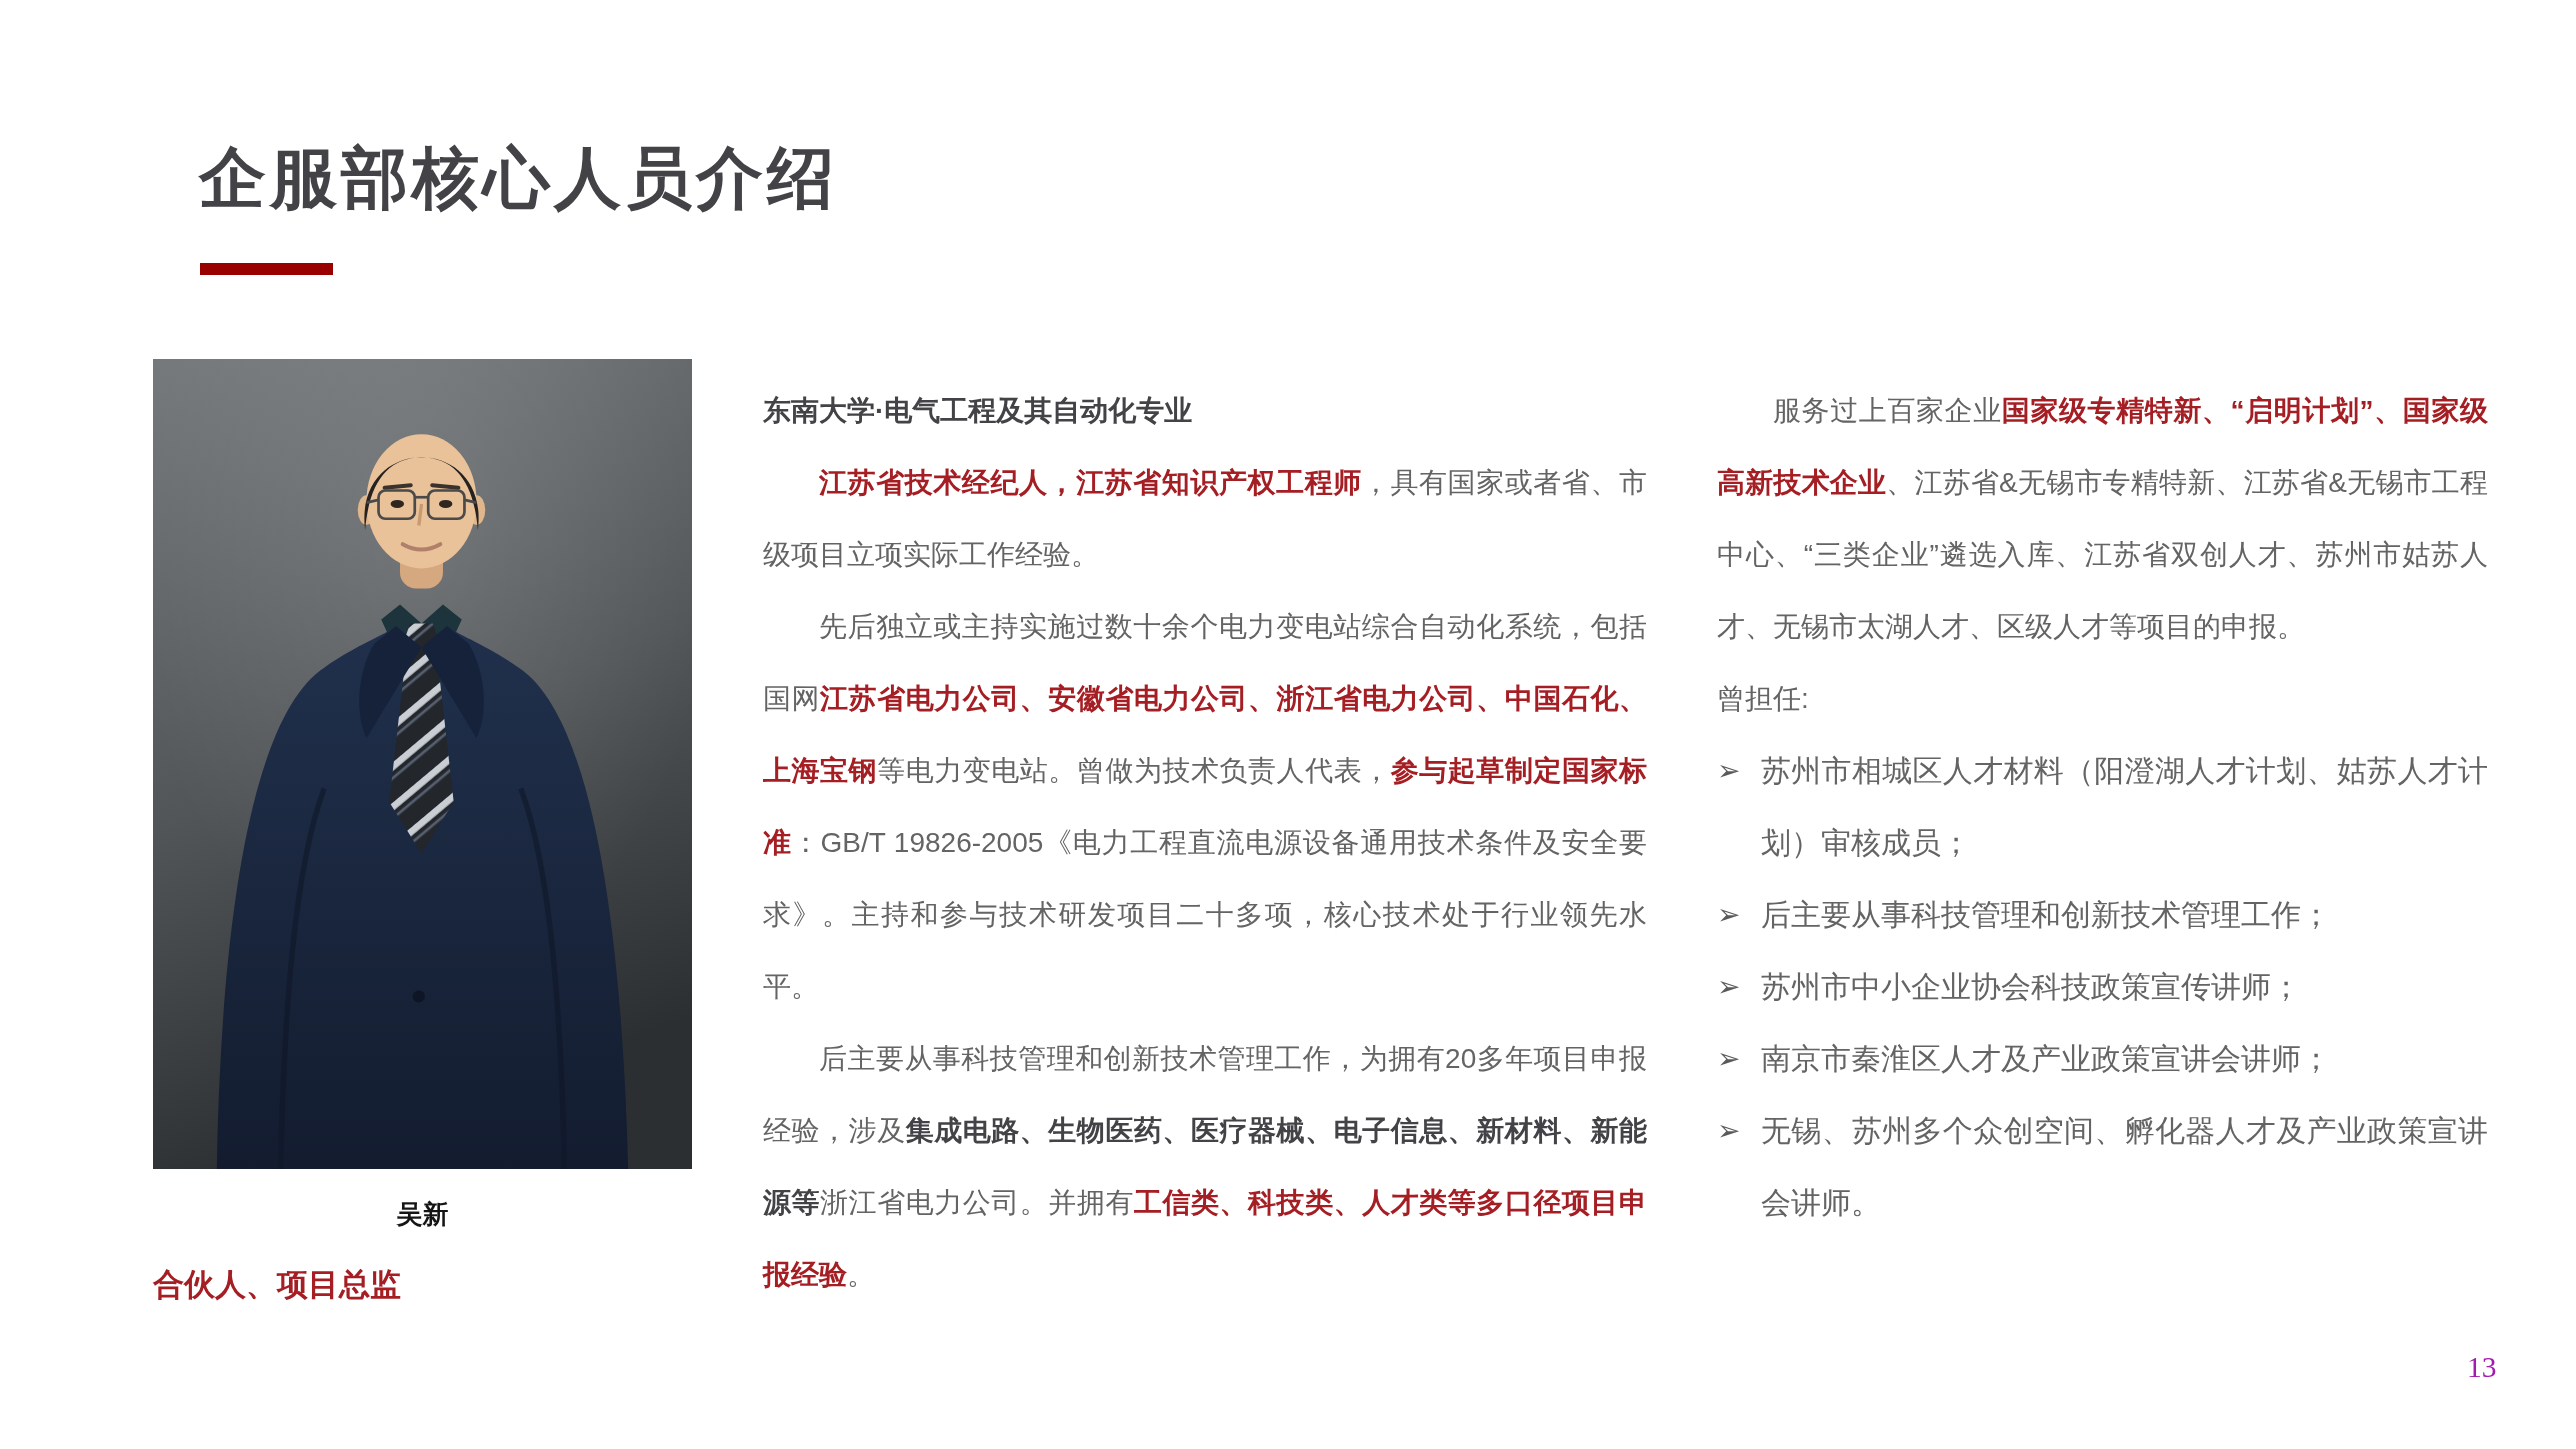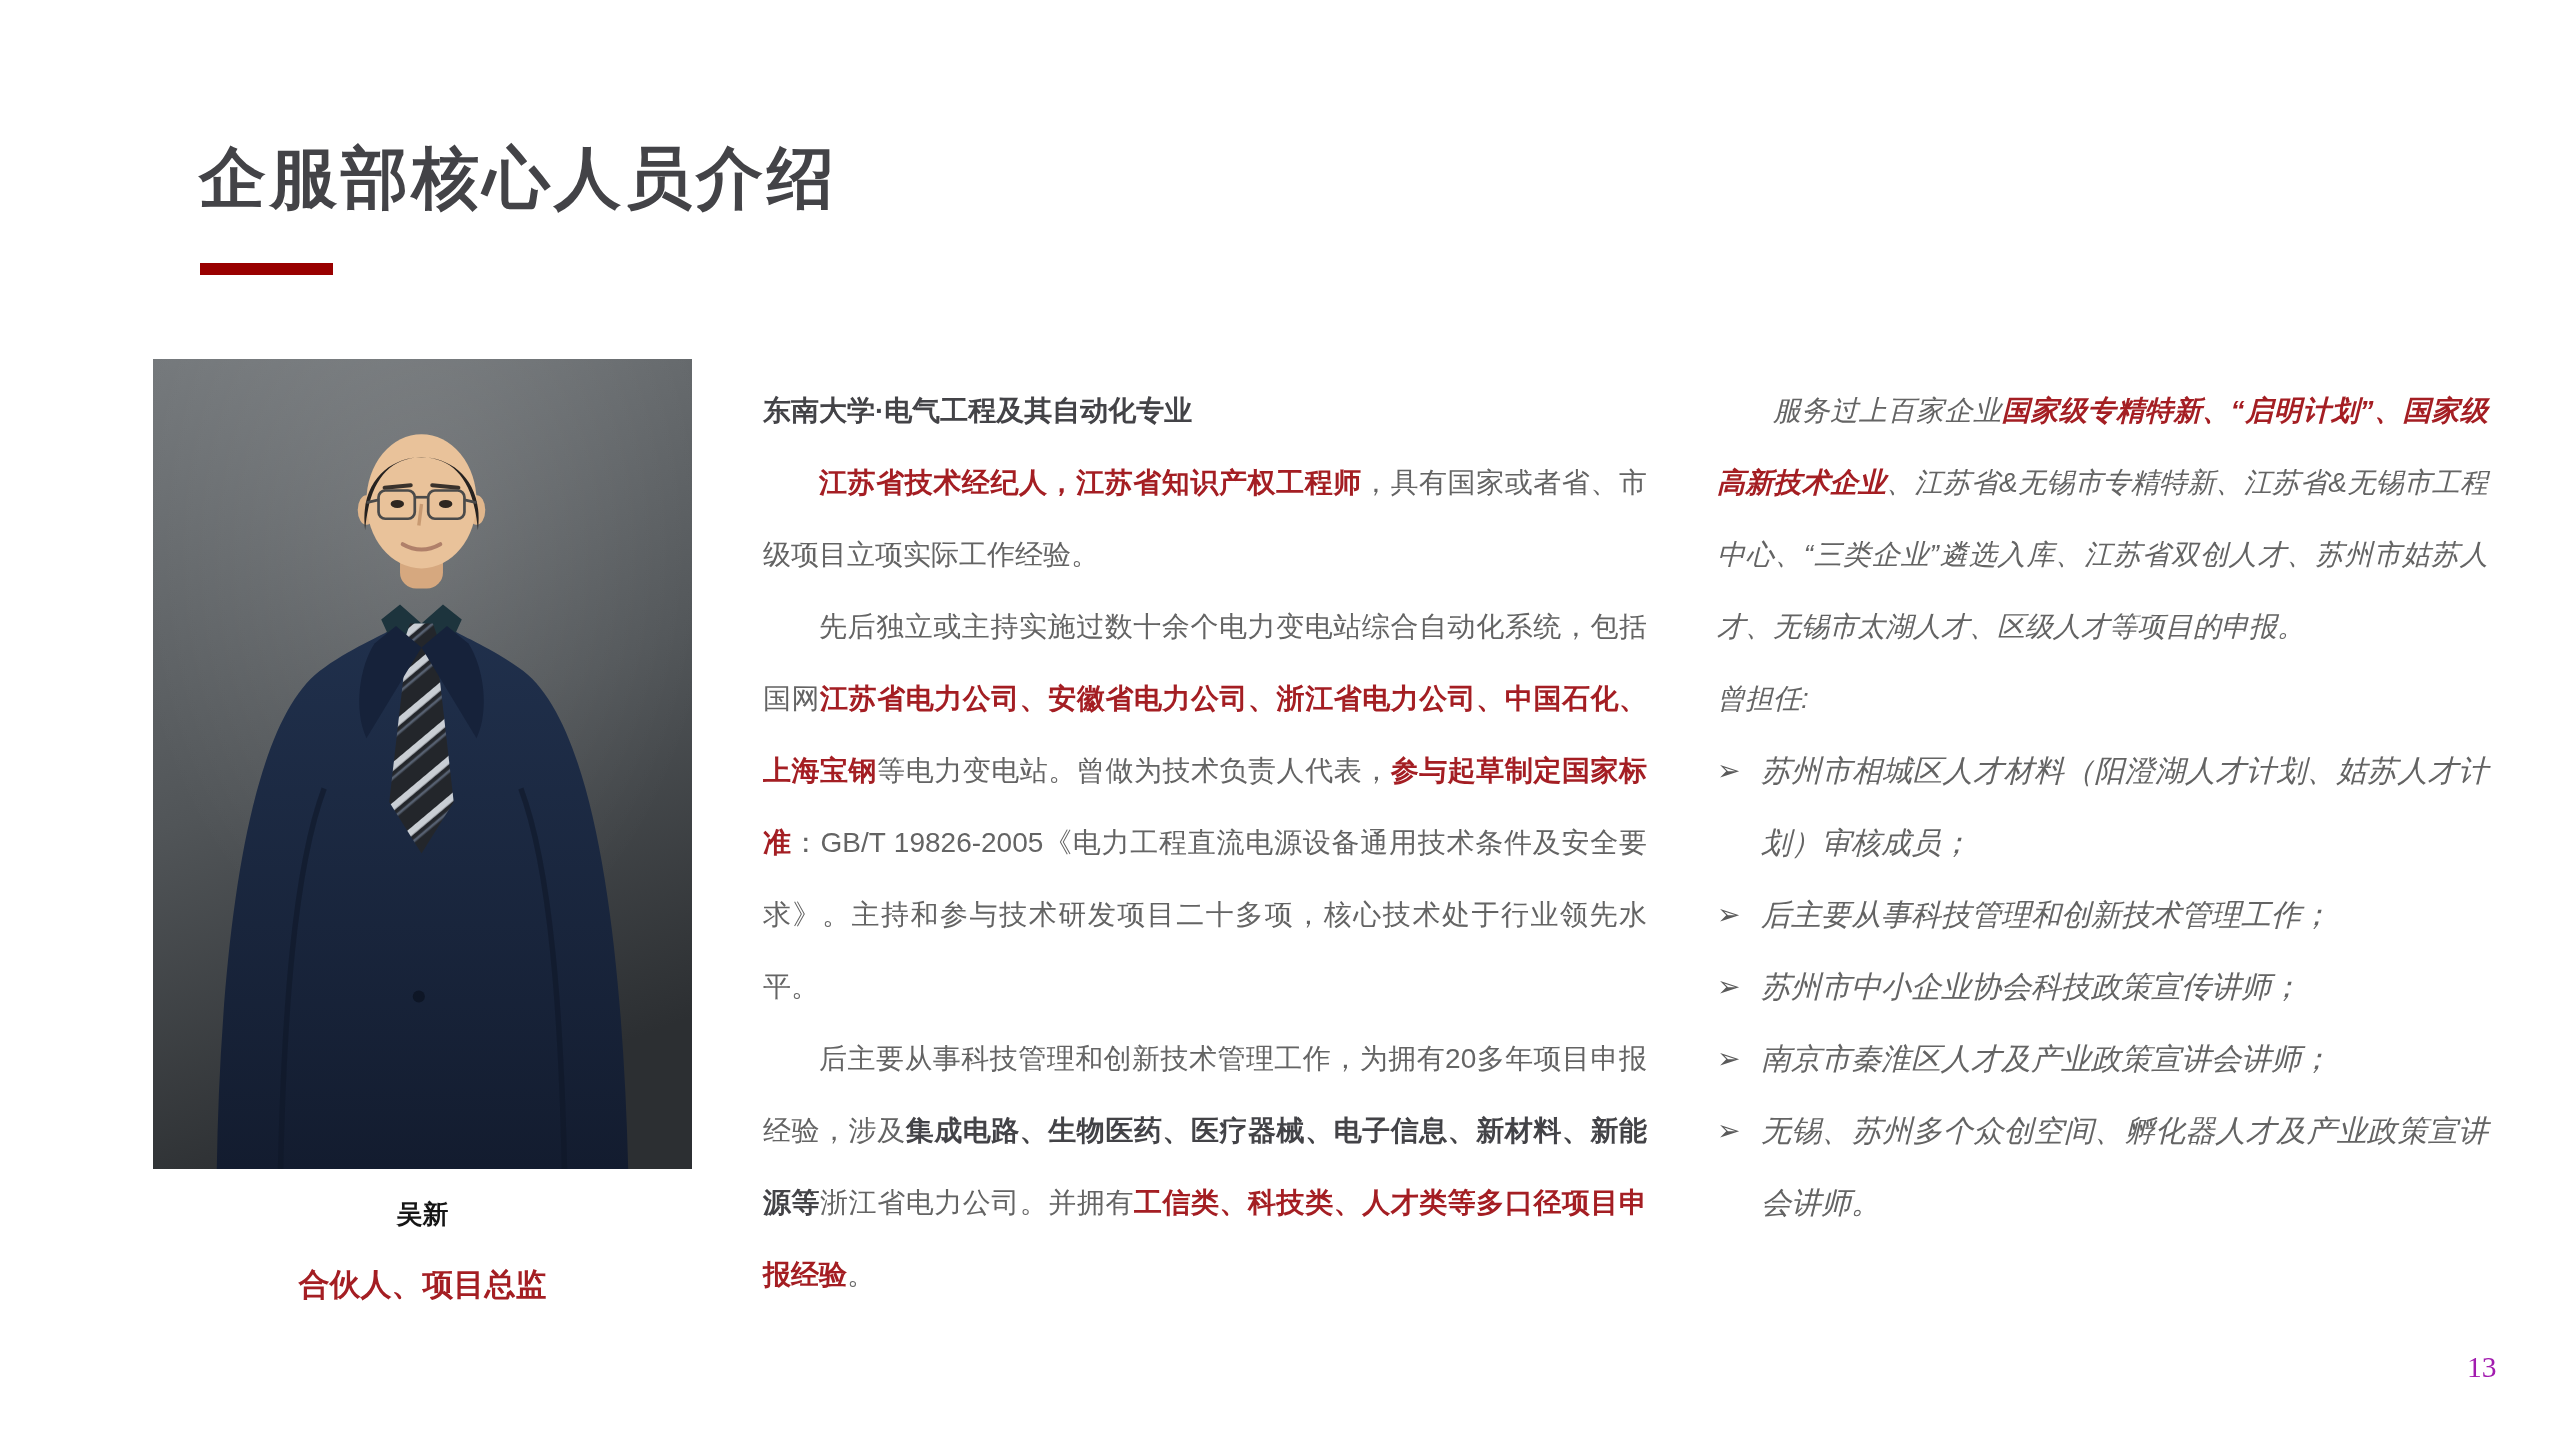--- a/index.html
+++ b/index.html
@@ -27,24 +27,24 @@
     position:absolute;left:153px;top:359px;width:539px;height:810px;
     overflow:hidden;
   }
   .photo-frame svg{display:block;width:100%;height:100%;}
   .person-name{
     position:absolute;left:153px;top:1201px;width:539px;
     text-align:center;font-size:26px;font-weight:700;color:#151515;line-height:1;
   }
   .person-role{
     position:absolute;left:153px;top:1269px;width:539px;
-    text-align:center;font-size:31px;font-weight:700;color:var(--red);line-height:1;
+    font-size:31px;font-weight:700;color:var(--red);line-height:1;
   }
   .bio-column{position:absolute;left:763px;top:375px;width:884px;}
-  .svc-column{position:absolute;left:1717px;top:375px;width:771px;font-style:italic;}
+  .svc-column{position:absolute;left:1717px;top:375px;width:771px;}
   .para{
     margin:0;font-size:28px;line-height:72px;text-align:justify;
     color:var(--text);
   }
   .para.indent{text-indent:2em;}
   .run{font-weight:400;color:var(--text);}
   .run.bold{font-weight:700;color:var(--dark);}
   .run.red-bold{font-weight:700;color:var(--red);}
   .bullet-item{
     position:relative;margin:0;padding-left:44px;

